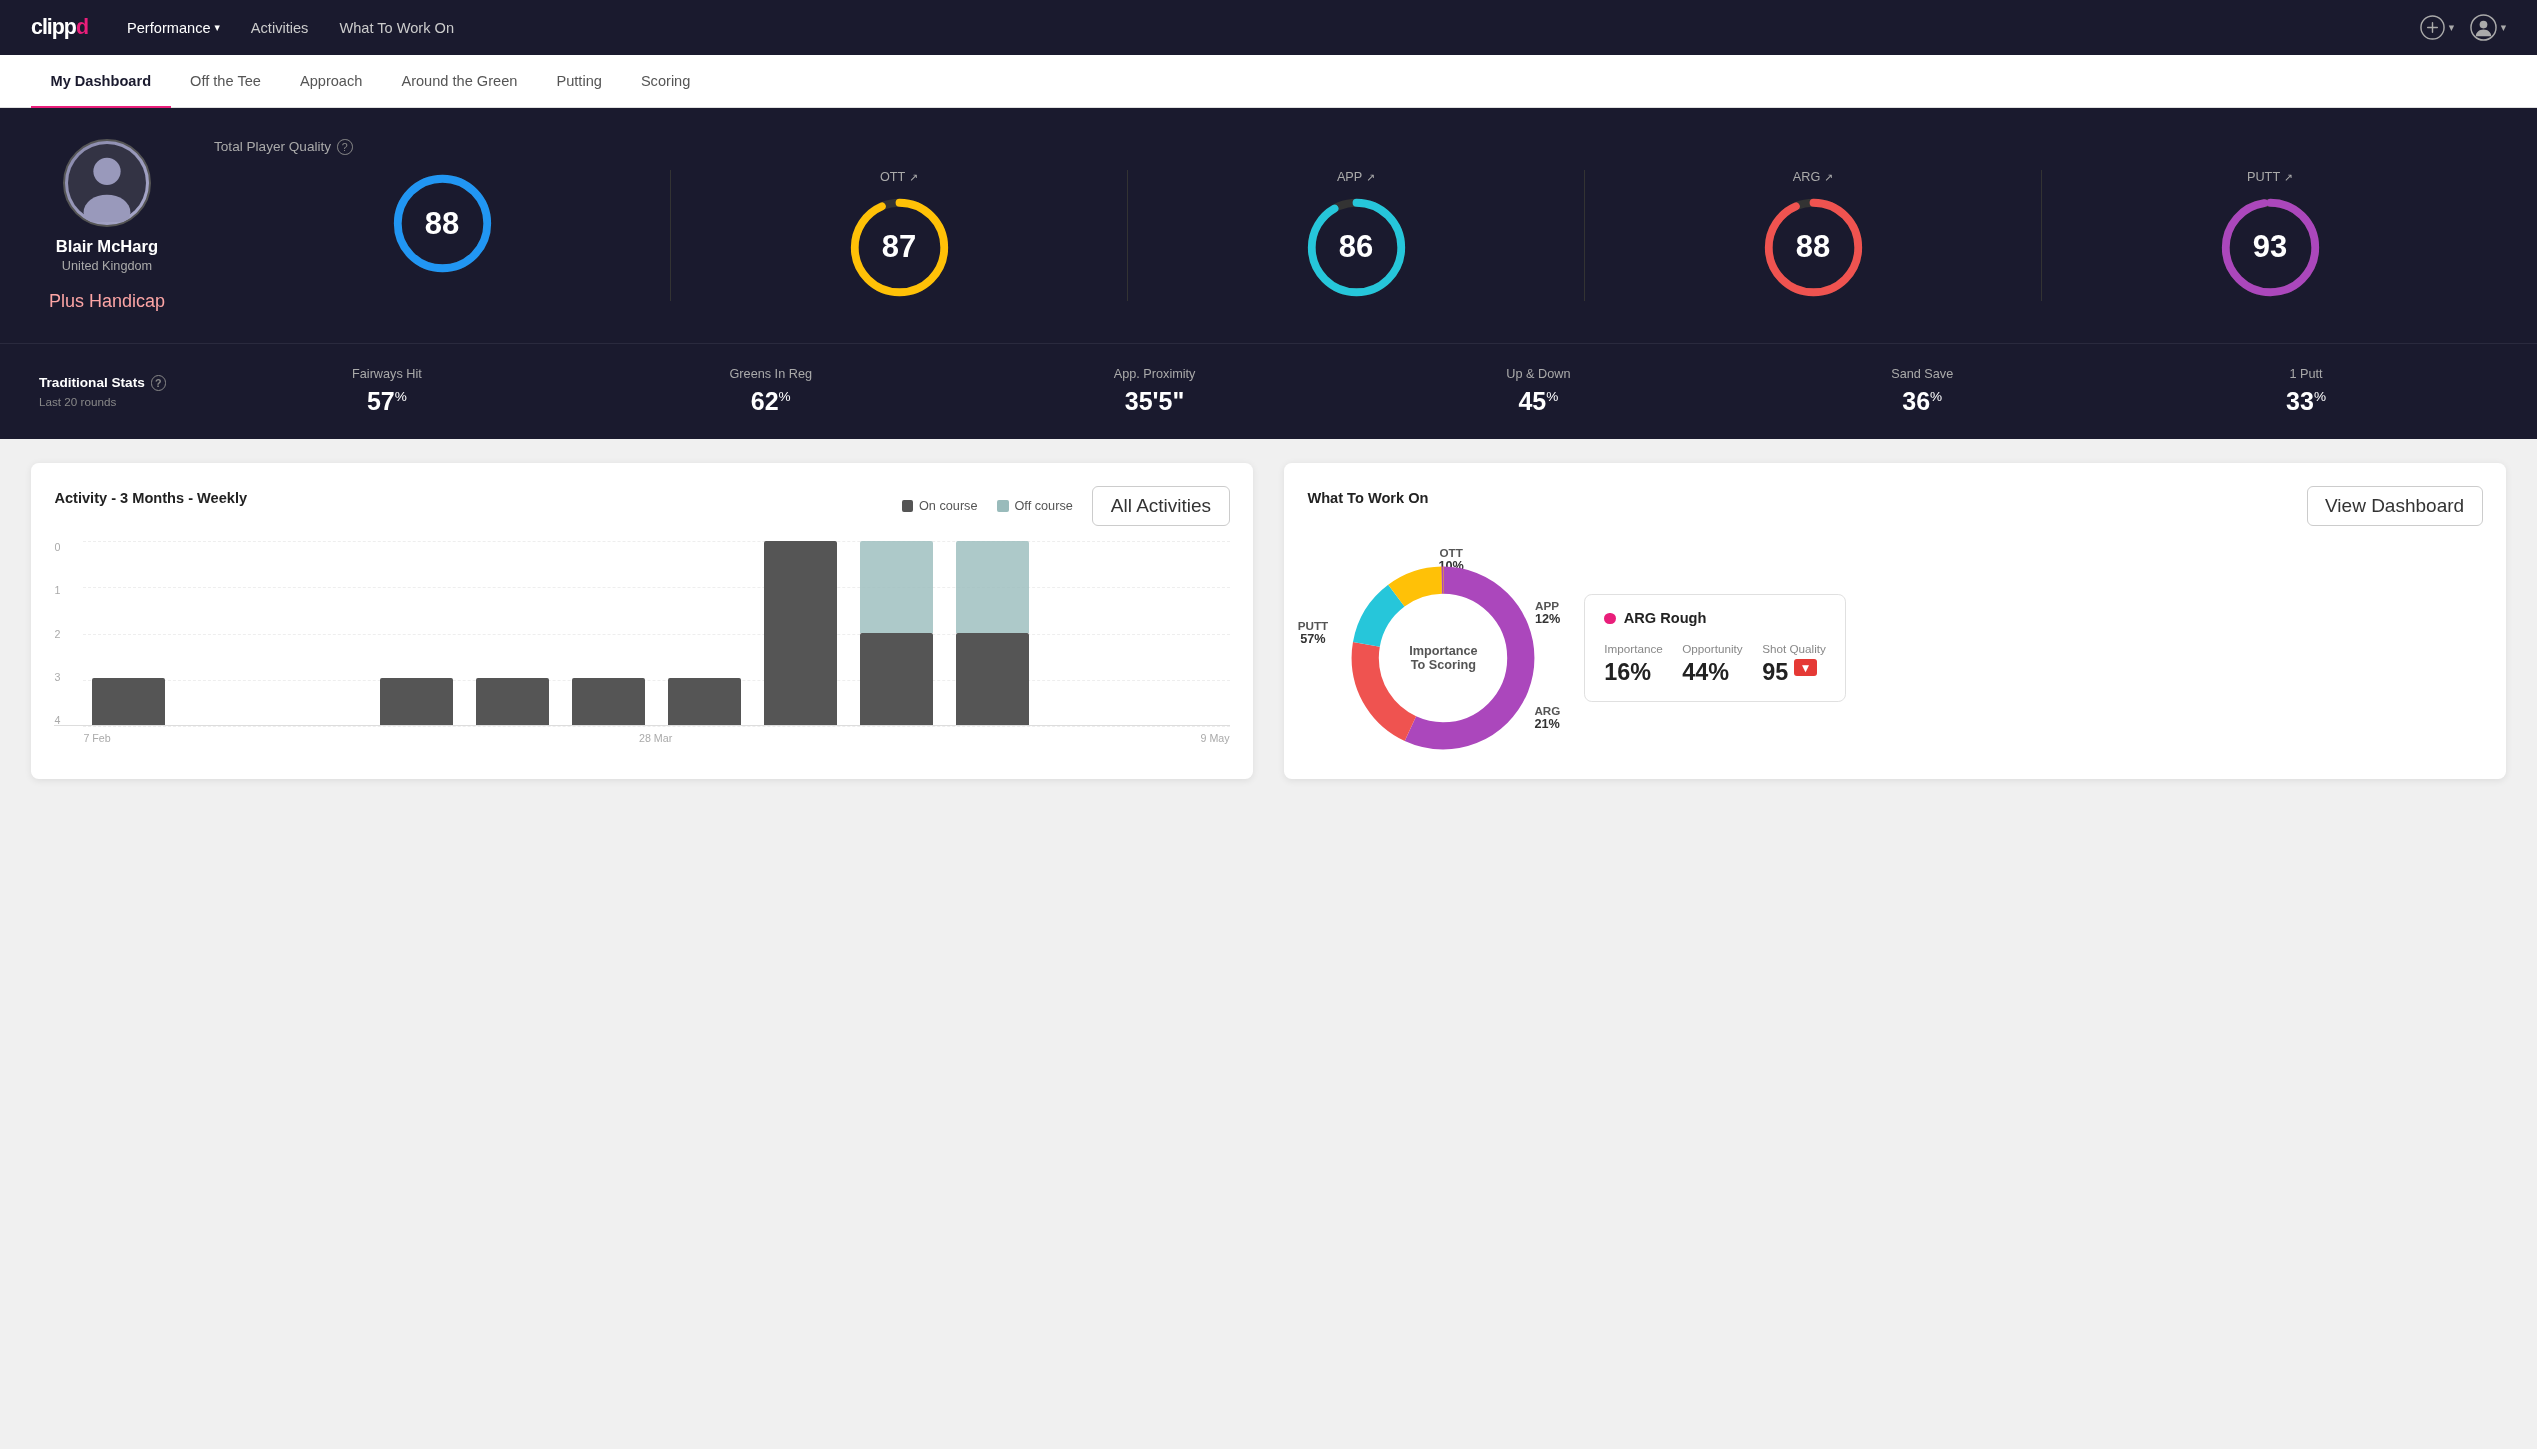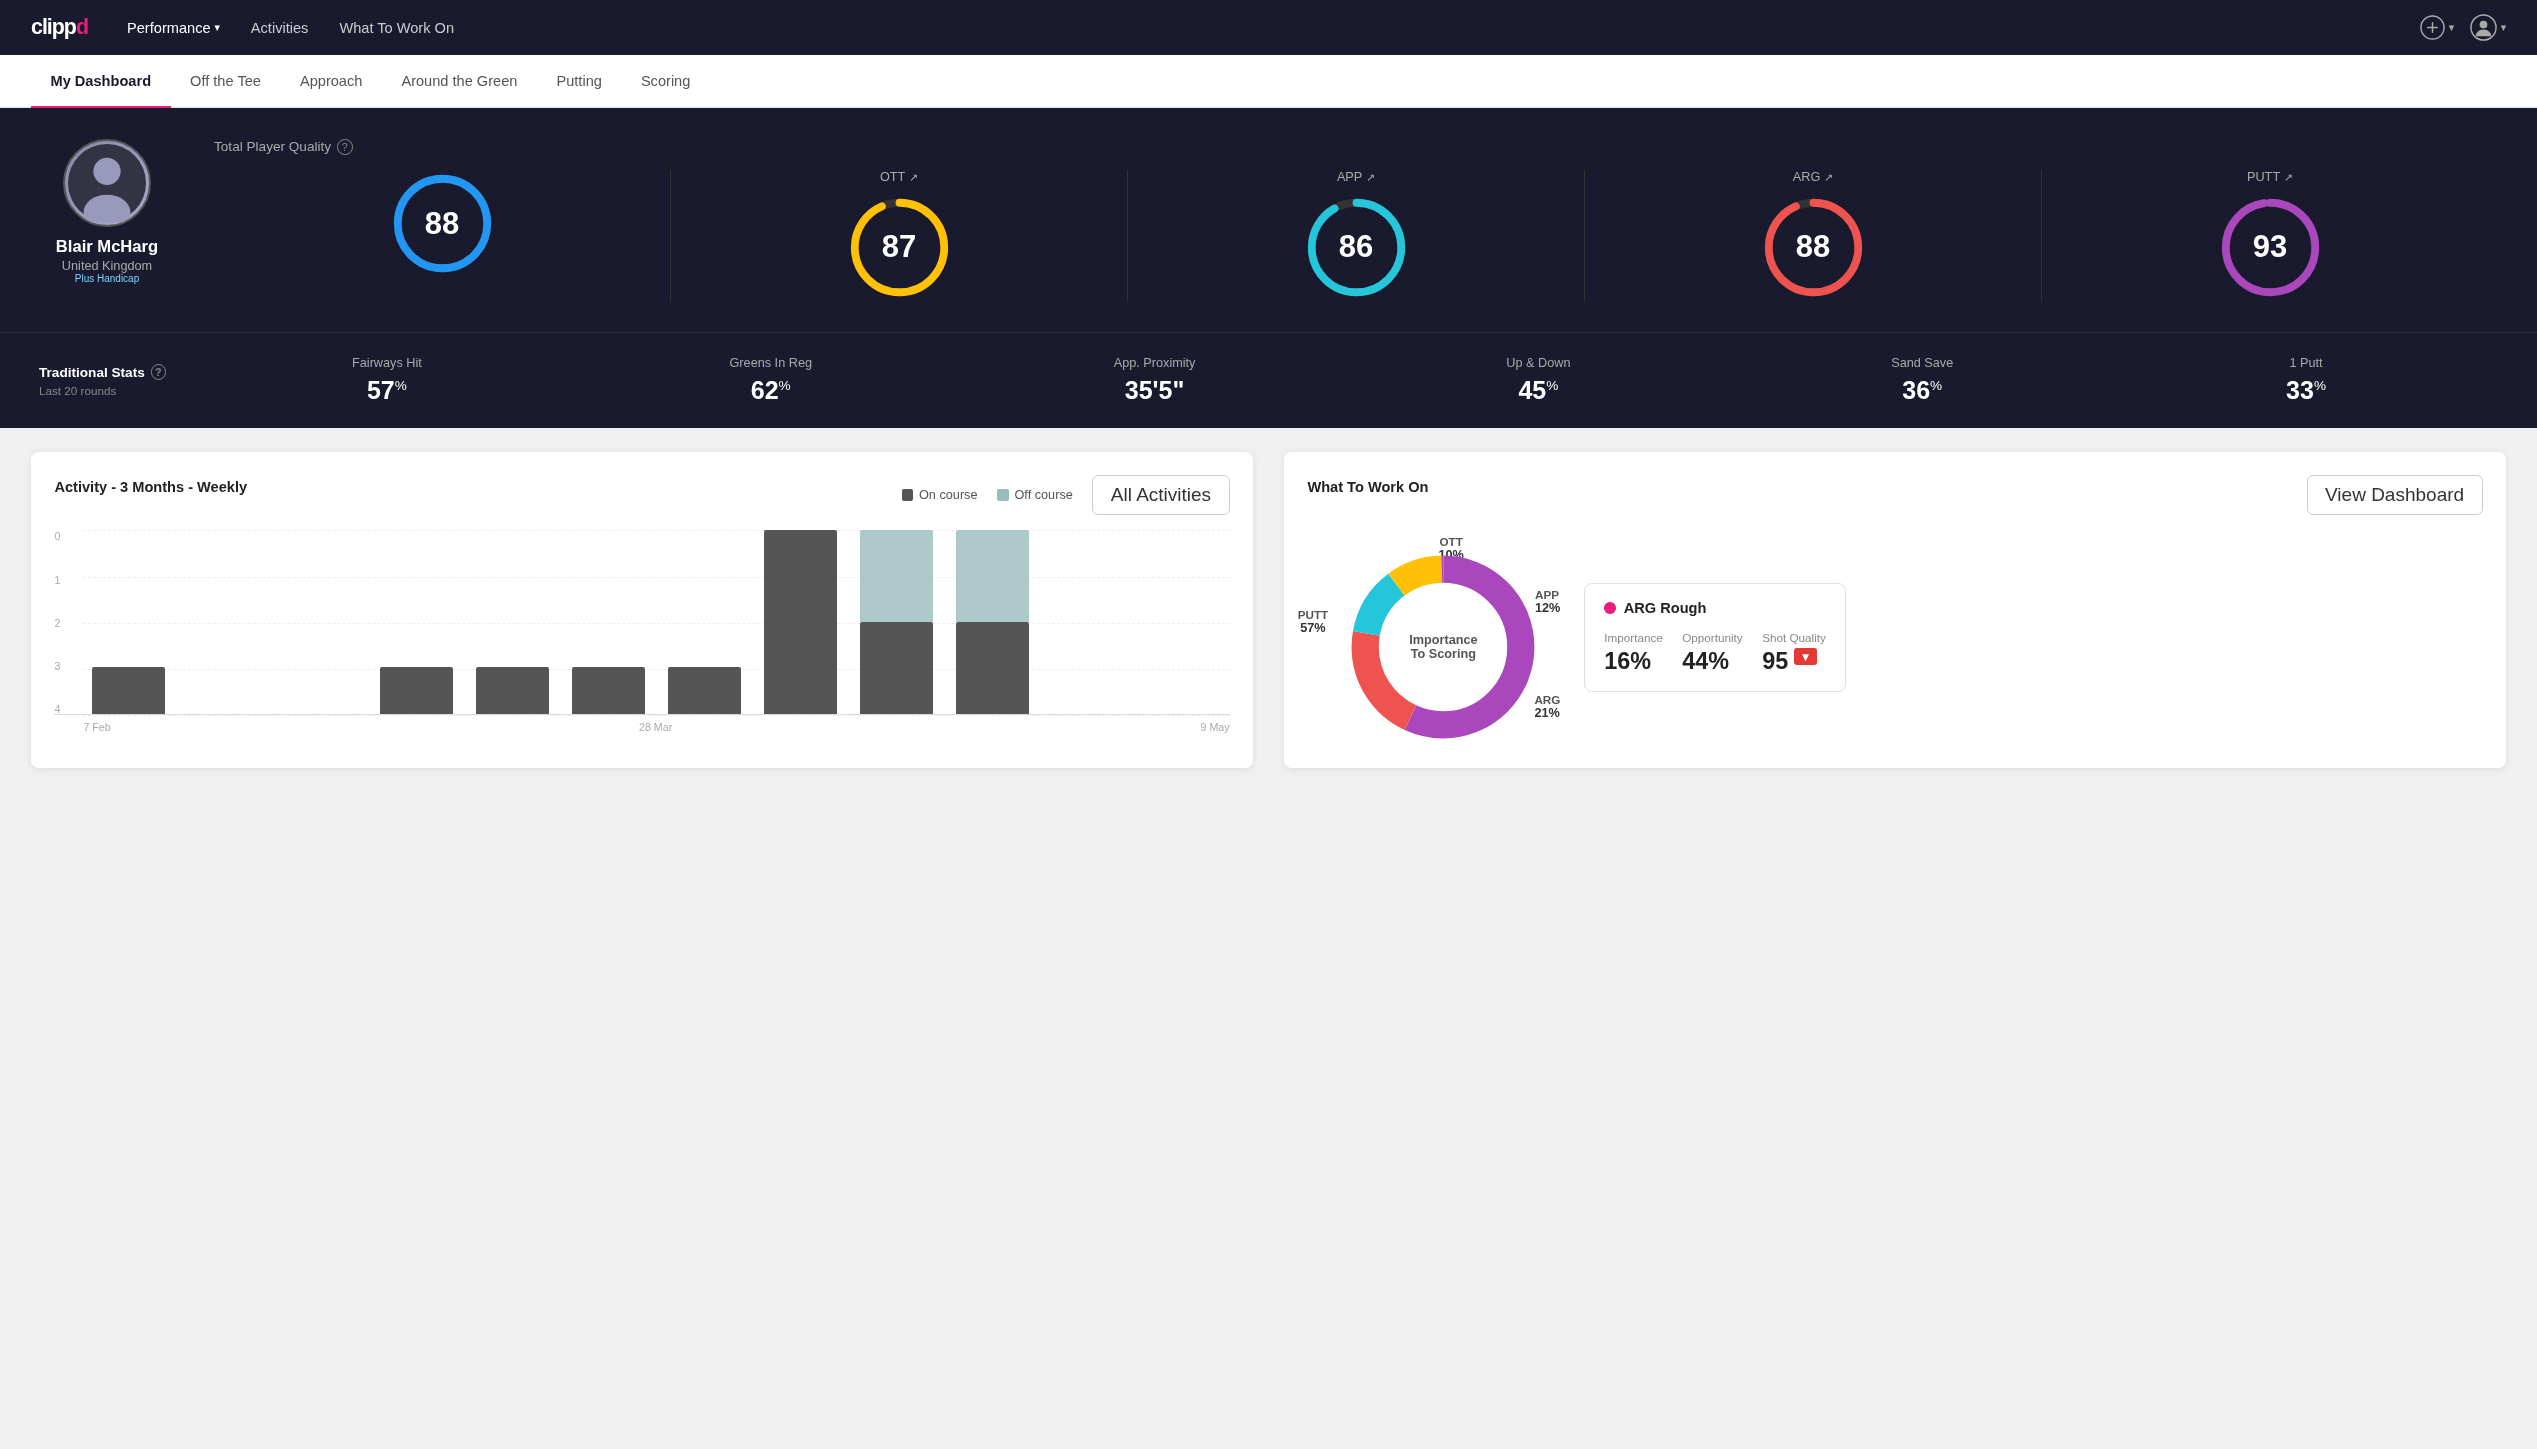--- a/index.html
+++ b/index.html
@@ -49,21 +49,21 @@
     .hero-inner { display: flex; align-items: flex-start; gap: 39px; }
     .player-info { display: flex; flex-direction: column; align-items: center; min-width: 136px; }
     .avatar {
       width: 88px; height: 88px; border-radius: 50%;
       background: linear-gradient(135deg, #8888aa, #aaaacc);
       overflow: hidden; display: flex; align-items: center; justify-content: center;
       border: 2.9px solid #555; font-size: 35px;
     }
     .player-name { margin-top: 9.7px; font-size: 16.6px; font-weight: 700; color: #fff; }
     .player-country { font-size: 12.7px; color: #aaa; margin-top: 1.9px; }
-    .player-hcp { font-size: 10px; color: #7dd3fc; }
+    .player-hcp { font-size: 18px; color: #fca5a5; margin-top: 18px; }
 
     .scores-section { flex: 1; }
     .scores-title { font-size: 13.6px; color: #aaa; margin-bottom: 15.6px; display: flex; align-items: center; gap: 5.8px; }
     .scores-grid { display: flex; gap: 0; }
     .score-item {
       flex: 1;
       display: flex; flex-direction: column; align-items: center;
       padding: 0 23.4px;
       border-right: 1px solid #333;
     }

